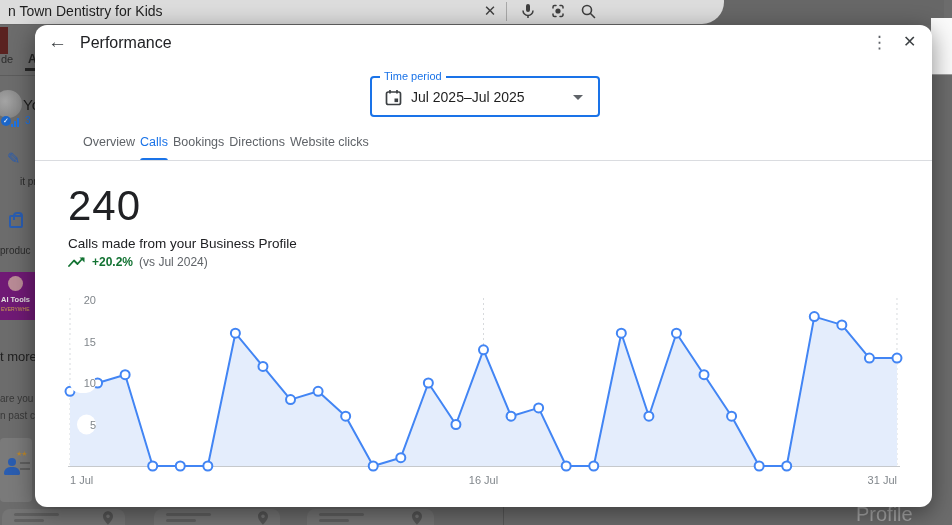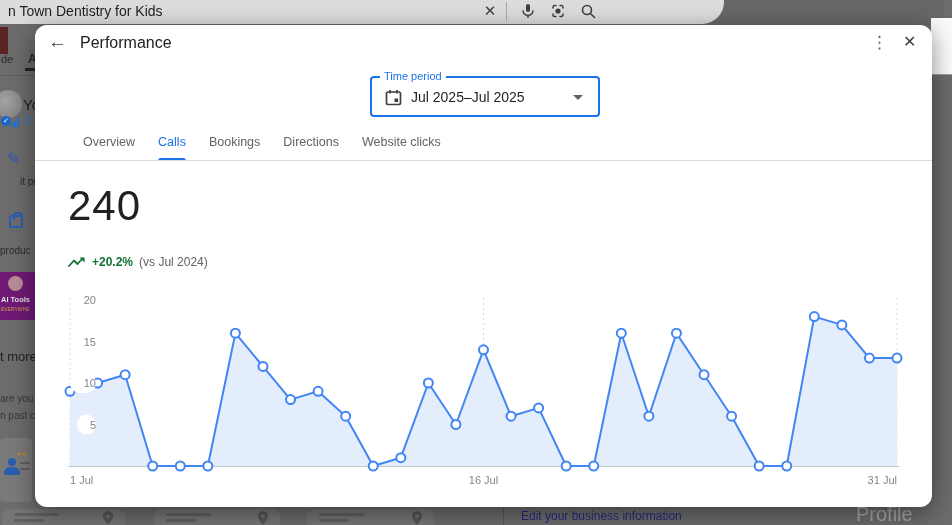--- a/index.html
+++ b/index.html
@@ -73,21 +73,21 @@
 
   .time-field { position:absolute; left:335px; top:51px; width:230px; height:41px;
     border:2px solid #1a73e8; border-radius:4px; cursor:pointer; }
   .time-label { position:absolute; left:8px; top:-8px; background:#fff; padding:0 4px;
     font-size:11px; color:#1a73e8; }
   .cal-icon { position:absolute; left:13px; top:11px; }
   .time-value { position:absolute; left:39px; top:11px; font-size:14px; color:#1f1f1f; }
   .caret { position:absolute; right:15px; top:17px; width:0; height:0;
     border-left:5px solid transparent; border-right:5px solid transparent; border-top:5px solid #5f6368; }
 
-  .tabs { position:absolute; left:48px; top:110px; display:flex; gap:23px;text-align:center; }
+  .tabs { position:absolute; left:48px; top:110px; display:flex; gap:5px;text-align:center; }
   .tab { position:relative; height:25px; font-size:12.5px; font-weight:500; color:#5f6368;
     cursor:pointer; white-space:nowrap; }
   .tab.active { color:#1a73e8; }
   .tab.active::after { content:""; position:absolute; left:0; right:0; bottom:-1px; height:3px;
     background:#1a73e8; border-radius:3px 3px 0 0; }
   .tabs-divider { position:absolute; left:0; top:135px; width:897px; height:1px; background:#dadce0; }
 
   .stat-value { position:absolute; left:33px; top:157px; font-size:42px; font-weight:400;
     color:#202124; letter-spacing:1px; }
   .stat-desc { position:absolute; left:33px; top:211px; font-size:13.5px; color:#202124; }
@@ -181,21 +181,20 @@
       </svg>
   </div>
   <div class="skel-card" style="left:307px; width:127px;">
     <div class="skel-line" style="left:12px; top:4px; width:45px;"></div>
     <div class="skel-line" style="left:12px; top:10px; width:30px;"></div>
     <svg class="abs" style="right:12px; top:2px;" width="10" height="14" viewBox="0 0 12 16">
         <path d="M6 0C2.7 0 0 2.7 0 6c0 4.5 6 10 6 10s6-5.5 6-10C12 2.7 9.3 0 6 0zm0 8.2A2.2 2.2 0 1 1 6 3.8a2.2 2.2 0 0 1 0 4.4z" fill="#565656"></path>
       </svg>
   </div>
   <div class="bottom-vline"></div>
-  <span class="edit-link">Edit your business information</span>
   <span class="watermark">Profile</span>
 
   <div class="modal">
     <span class="back-arrow">←</span>
     <span class="modal-title">Performance</span>
     <span class="kebab">⋮</span>
     <span class="close-x">✕</span>
 
     <div class="time-field">
       <span class="time-label">Time period</span>
@@ -214,20 +213,21 @@
     <div class="tabs">
       <div class="tab">Overview</div>
       <div class="tab active">Calls</div>
       <div class="tab">Bookings</div>
       <div class="tab">Directions</div>
       <div class="tab">Website clicks</div>
     </div>
     <div class="tabs-divider"></div>
 
     <div class="stat-value">240</div>
+    <div class="stat-desc">Calls made from your Business Profile</div>
     <div class="trend-row">
       <svg width="18" height="12" viewBox="0 0 18 12">
         <polyline points="1,10 6,4.5 9.5,8 14.5,2.5" fill="none" stroke="#137333" stroke-width="1.8" stroke-linejoin="round" stroke-linecap="round"></polyline>
         <polygon points="11.5,1.5 16.5,1.5 16.5,6.5" fill="#137333"></polygon>
       </svg>
       <span class="trend-delta">+20.2%</span>
       <span class="trend-cmp">(vs Jul 2024)</span>
     </div>
 
     <svg id="chart" width="860" height="205" viewBox="0 0 860 205">

